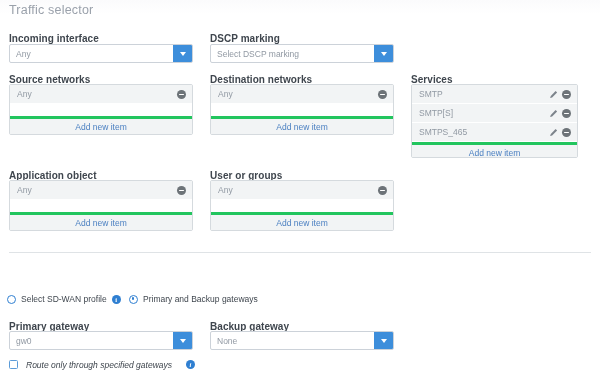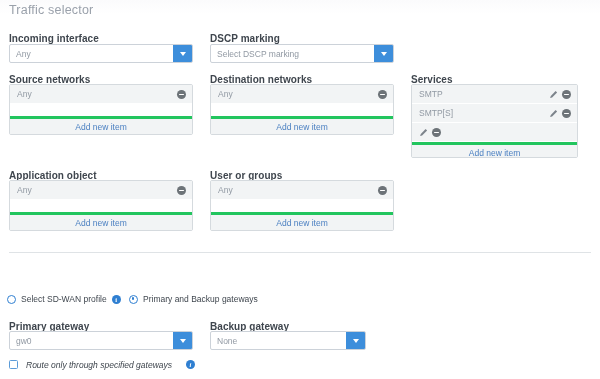--- a/index.html
+++ b/index.html
@@ -293,20 +293,21 @@
       <span class="row-icons">
         <span class="icon-pencil">
           <svg width="9" height="9" viewBox="0 0 9 9">
             <path d="M6.6 0.9 L8.1 2.4 L3.1 7.4 L1.1 8.1 L1.8 6.1 Z" fill="#7c838b"></path>
           </svg>
         </span>
         <span class="icon-minus"></span>
       </span>
     </div>
     <div class="lb-row">
+      <span class="lb-text">SMTPS_465</span>
       <span class="row-icons">
         <span class="icon-pencil">
           <svg width="9" height="9" viewBox="0 0 9 9">
             <path d="M6.6 0.9 L8.1 2.4 L3.1 7.4 L1.1 8.1 L1.8 6.1 Z" fill="#7c838b"></path>
           </svg>
         </span>
         <span class="icon-minus"></span>
       </span>
     </div>
     <div class="lb-footer">Add new item</div>
@@ -352,21 +353,21 @@
 
   <div class="field-label" style="left:9px; top:321px;">Primary gateway</div>
   <div class="dropdown" style="left:9px; top:331px; width:184px;">
     <div class="dd-value">gw0</div>
     <div class="dd-btn">
       <span class="caret"></span>
     </div>
   </div>
 
   <div class="field-label" style="left:210px; top:321px;">Backup gateway</div>
-  <div class="dropdown" style="left:210px; top:331px; width:156px;">
+  <div class="dropdown" style="left:210px; top:331px; width:184px;">
     <div class="dd-value">None</div>
     <div class="dd-btn">
       <span class="caret"></span>
     </div>
   </div>
 
   <div class="checkbox-row" style="left:9px; top:360px;">
     <span class="checkbox"></span>
     <span class="checkbox-label">Route only through specified gateways</span>
     <span class="info-icon" style="margin-left:6px;">i</span>

